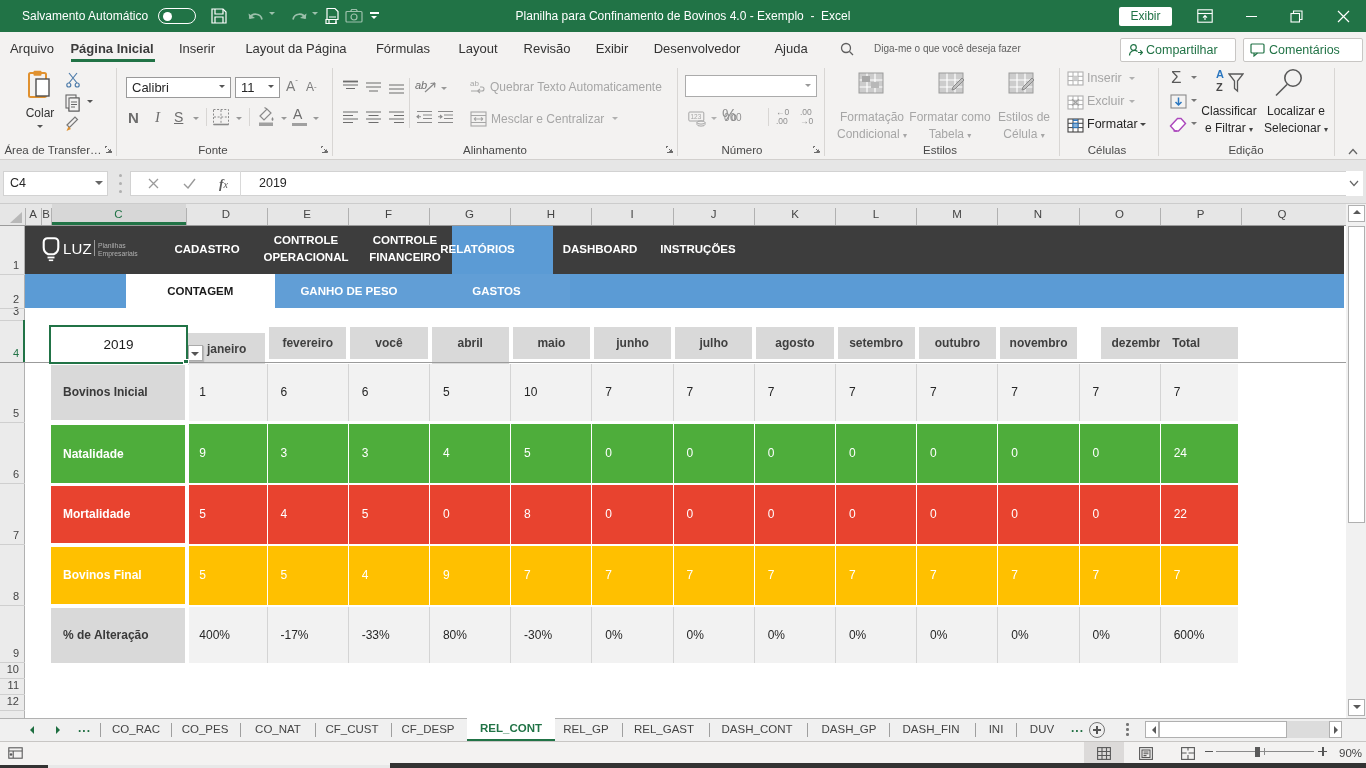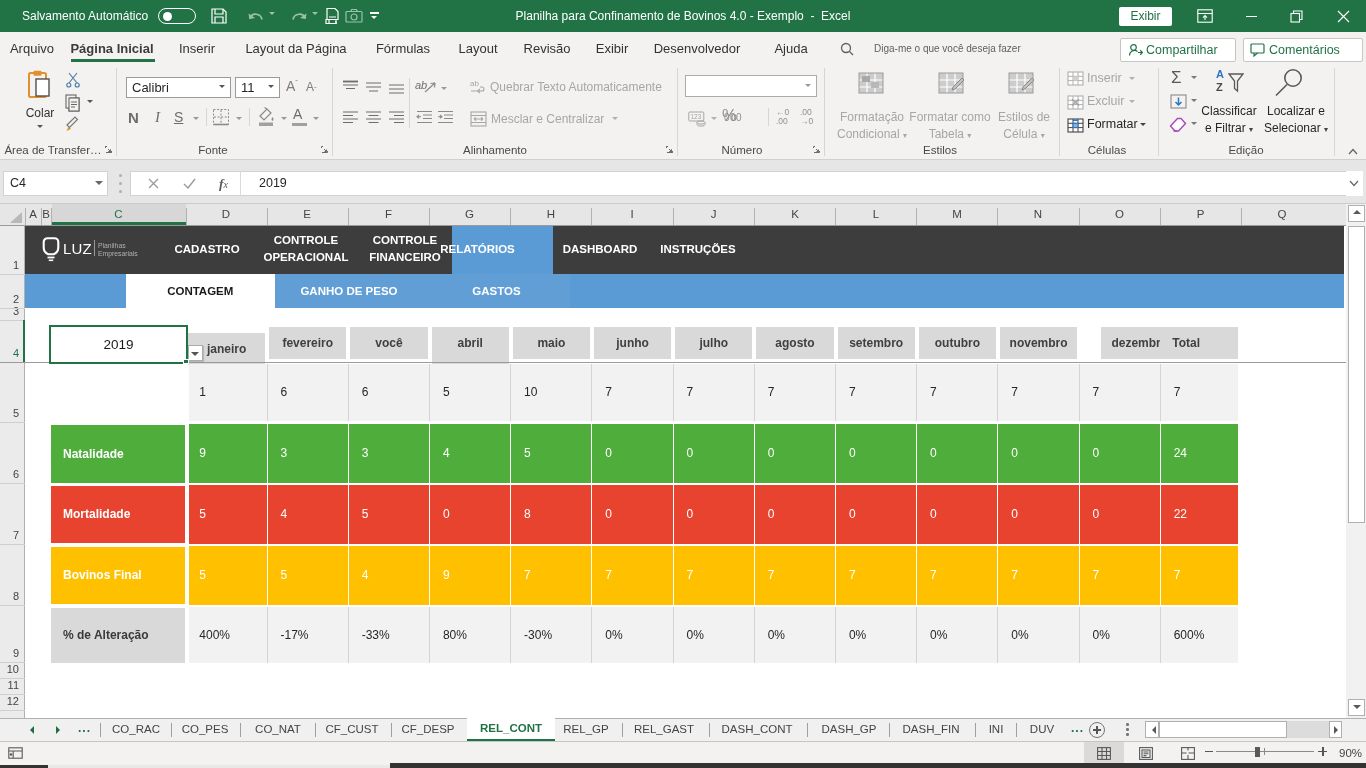--- a/index.html
+++ b/index.html
@@ -522,20 +522,21 @@
 <div class="a ct" style="left:837.6px;top:327px;width:77.2px;height:32px;line-height:32px;background:#d9d9d9;font-size:12px;font-weight:700;color:#404040;">setembro</div>
 <div class="a ct" style="left:918.8000000000001px;top:327px;width:77.2px;height:32px;line-height:32px;background:#d9d9d9;font-size:12px;font-weight:700;color:#404040;">outubro</div>
 <div class="a ct" style="left:1000.0px;top:327px;width:77.2px;height:32px;line-height:32px;background:#d9d9d9;font-size:12px;font-weight:700;color:#404040;">novembro</div>
 <div class="a ct" style="left:1081.2px;top:327px;width:77.2px;height:32px;line-height:32px;background:#d9d9d9;font-size:12px;font-weight:700;color:#404040;margin-left:20px;">dezembro</div>
 <div class="a" style="left:1160.2px;top:327px;width:77.7px;height:32px;line-height:32px;background:#d9d9d9;font-size:12px;font-weight:700;color:#404040;padding-left:12px;">Total</div>
 <div class="a" style="left:0;top:361.5px;width:1346px;height:1px;background:#9b9b9b;"></div>
 <div class="a ct" style="left:49px;top:325px;width:139px;height:38.5px;background:#fff;border:2px solid #217346;line-height:35px;font-size:13.5px;color:#1a1a1a;">2019</div>
 <div class="a" style="left:187.5px;top:344.5px;width:15px;height:16px;background:#fff;border:1px solid #ababab;box-shadow:1px 1px 1px rgba(0,0,0,0.15);"></div>
 <div class="a" style="left:190.5px;top:351.5px;width:0;height:0;border:4.5px solid transparent;border-top-color:#555;"></div>
 <div class="a" style="left:183px;top:358.5px;width:6px;height:5.5px;background:#217346;border:1px solid #fff;"></div>
+<div class="a" style="left:51px;top:364.5px;width:133.5px;height:55px;line-height:55px;background:#d9d9d9;color:#3a3a3a;font-size:12px;font-weight:700;padding-left:12px;">Bovinos Inicial</div>
 <div class="a" style="left:188.6px;top:363.5px;width:1049.7px;height:57px;background:#f2f2f2;"></div>
 <div class="a" style="left:266.5px;top:363.5px;width:1px;height:57px;background:#d4d4d4;"></div>
 <div class="a" style="left:347.7px;top:363.5px;width:1px;height:57px;background:#d4d4d4;"></div>
 <div class="a" style="left:428.9px;top:363.5px;width:1px;height:57px;background:#d4d4d4;"></div>
 <div class="a" style="left:510.1px;top:363.5px;width:1px;height:57px;background:#d4d4d4;"></div>
 <div class="a" style="left:591.3px;top:363.5px;width:1px;height:57px;background:#d4d4d4;"></div>
 <div class="a" style="left:672.5px;top:363.5px;width:1px;height:57px;background:#d4d4d4;"></div>
 <div class="a" style="left:753.7px;top:363.5px;width:1px;height:57px;background:#d4d4d4;"></div>
 <div class="a" style="left:834.9px;top:363.5px;width:1px;height:57px;background:#d4d4d4;"></div>
 <div class="a" style="left:916.1px;top:363.5px;width:1px;height:57px;background:#d4d4d4;"></div>

